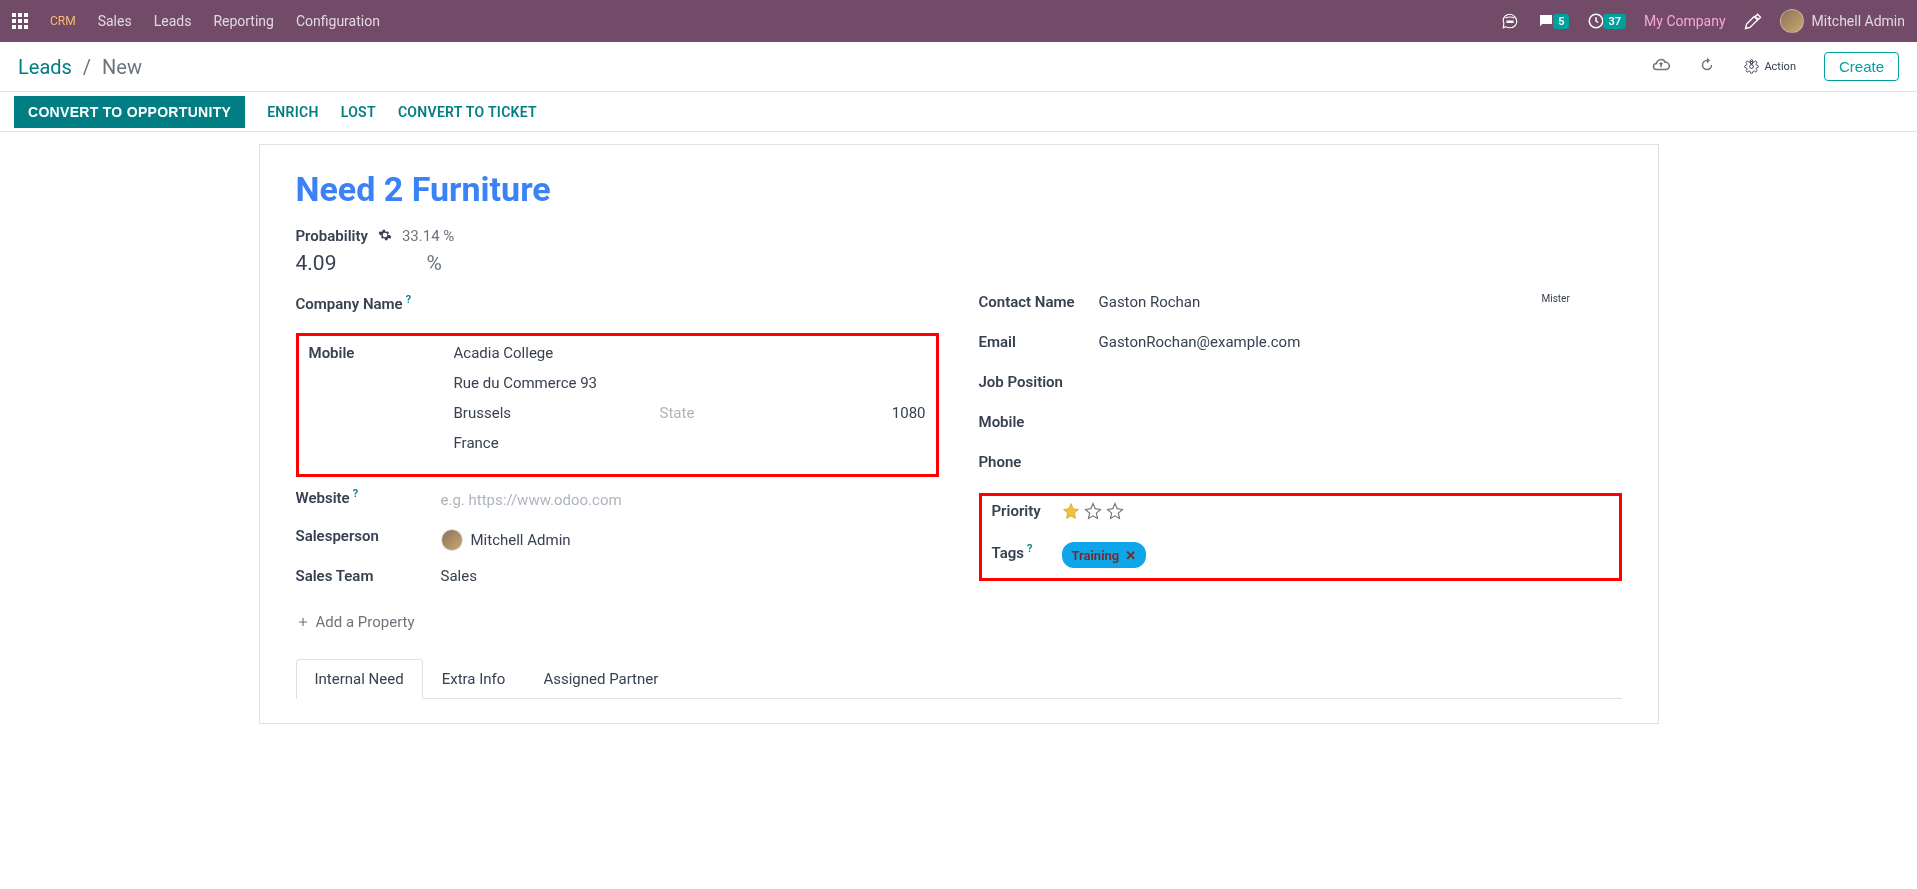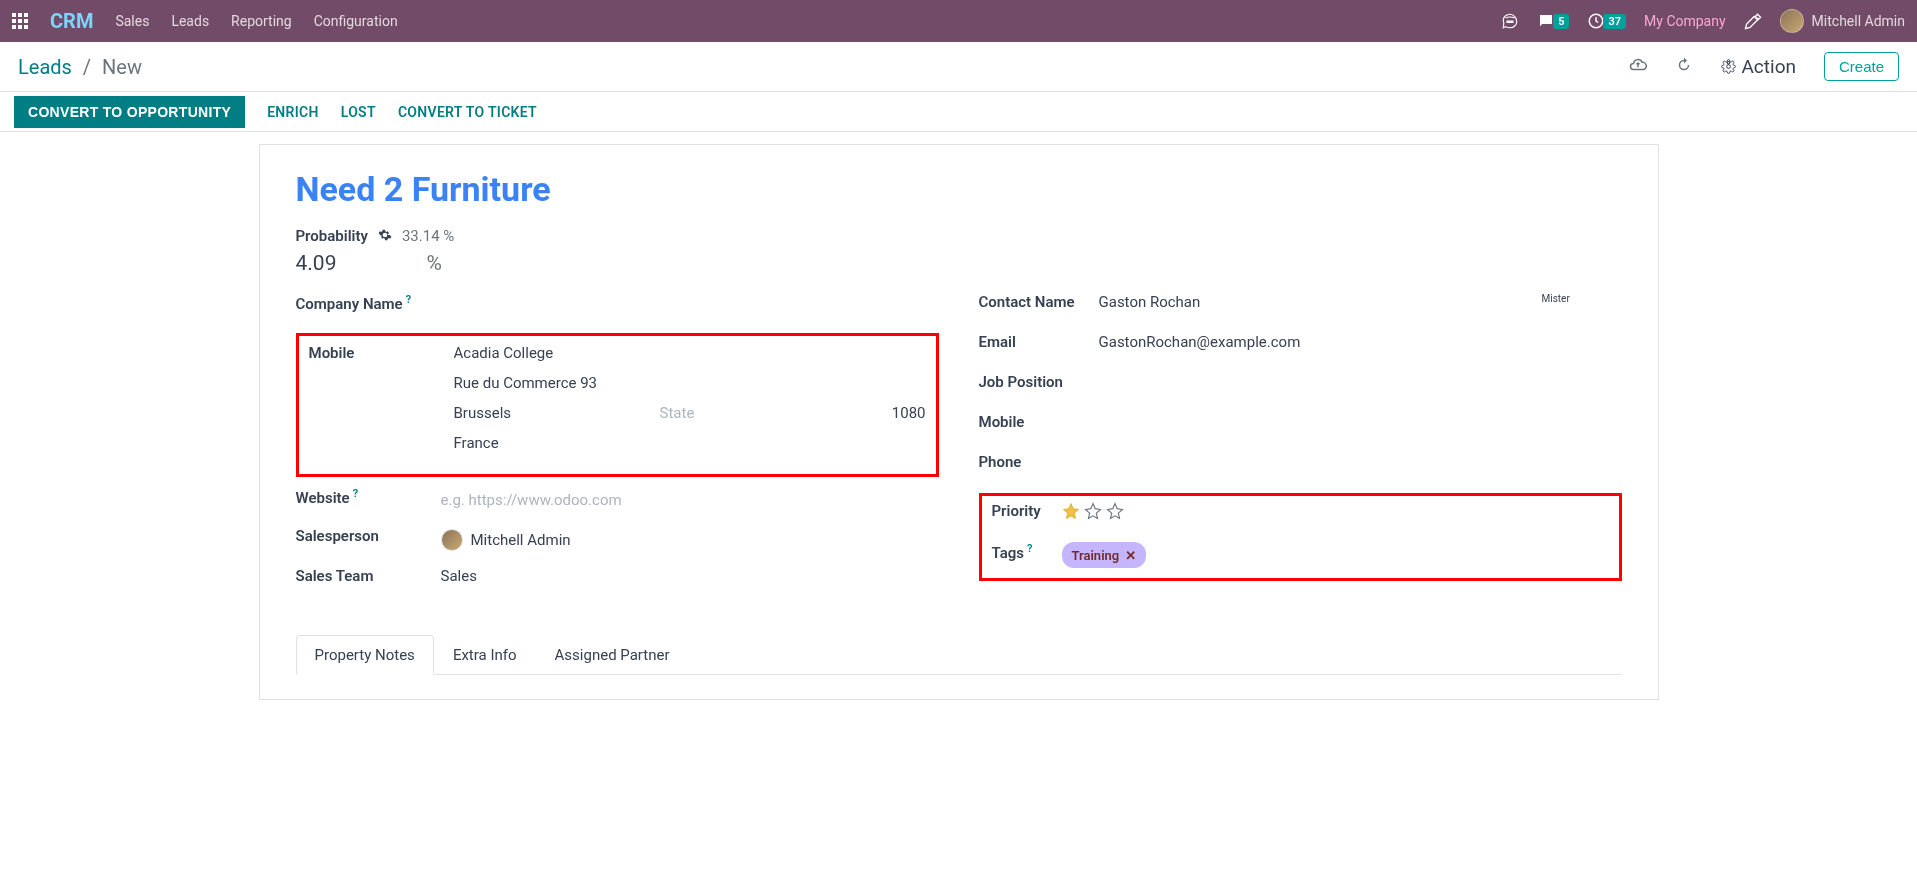--- a/index.html
+++ b/index.html
@@ -1,35 +1,35 @@
 <!DOCTYPE html>
 <html><head>
 <meta charset="utf-8">
 <style>
 * { box-sizing: border-box; margin: 0; padding: 0; }
 body { font-family: -apple-system, BlinkMacSystemFont, "Segoe UI", Roboto, sans-serif; font-size: 14px; color: #374151; background: #fff; }
 .topbar { background: #714B67; color: #fff; height: 42px; display: flex; align-items: center; padding: 0 12px; }
 .topbar-left { display: flex; align-items: center; gap: 22px; }
 .apps-icon { display: grid; grid-template-columns: repeat(3, 4px); grid-template-rows: repeat(3, 4px); gap: 2px; }
 .apps-icon span { background: #fff; width: 4px; height: 4px; }
-.brand { font-size: 20px; font-weight: 700; color: #7dd3fc; }
+.brand { font-size: 12px; font-weight: 400; color: #fdba74; }
 .nav-item { color: #e5d7e0; font-size: 14px; cursor: pointer; }
 .topbar-right { margin-left: auto; display: flex; align-items: center; gap: 18px; }
 .topbar-icon { display: inline-flex; align-items: center; }
 .topbar-icon svg { width: 18px; height: 18px; fill: #fff; }
 .badge { background: #00A09D; color: #fff; font-size: 11px; padding: 1px 5px; border-radius: 3px; font-weight: 600; margin-left: -2px; }
 .avatar { width: 24px; height: 24px; border-radius: 50%; background: linear-gradient(135deg, #8b7355, #c9a876); border: 1px solid rgba(255,255,255,0.3); }
 .breadcrumb-bar { display: flex; align-items: center; padding: 10px 18px; border-bottom: 1px solid #dee2e6; }
 .breadcrumb { font-size: 20px; color: #374151; }
 .breadcrumb-link { color: #017e84; cursor: pointer; }
 .breadcrumb-sep { color: #6c757d; margin: 0 6px; }
 .breadcrumb-current { color: #6c757d; }
 .control-actions { margin-left: auto; display: flex; align-items: center; gap: 28px; }
 .icon-btn svg { width: 18px; height: 18px; fill: #6c757d; }
-.action-btn { display: inline-flex; align-items: center; gap: 5px; color: #374151; cursor: pointer; font-size: 19px; }
+.action-btn { display: inline-flex; align-items: center; gap: 5px; color: #374151; cursor: pointer; font-size: 11px; }
 .action-btn svg { width: 15px; height: 15px; fill: #374151; }
 .create-btn { border: 1px solid #00A09D; color: #00A09D; background: #fff; padding: 5px 14px; border-radius: 4px; font-size: 15px; cursor: pointer; }
 .action-bar { border-bottom: 1px solid #dee2e6; padding: 0 0 0 14px; display: flex; gap: 22px; align-items: center; height: 40px; }
 .action-primary { background: #017e84; color: #fff; padding: 8px 14px; font-weight: 600; font-size: 14px; border: none; cursor: pointer; letter-spacing: 0.3px; }
 .action-secondary { color: #017e84; font-weight: 600; font-size: 14px; cursor: pointer; letter-spacing: 0.3px; }
 .main-scroll { overflow: auto; height: calc(889px - 42px - 56px - 40px); }
 .form-sheet { background: #fff; border: 1px solid #dee2e6; margin: 12px auto 0; max-width: 1400px; padding: 24px 36px; }
 .lead-title { font-size: 34px; color: #3b82f6; margin-bottom: 18px; }
 .prob-row { display: flex; align-items: center; gap: 10px; margin-bottom: 6px; }
 .prob-label { font-weight: 600; font-size: 15px; }
@@ -53,21 +53,21 @@
 .addr-city { flex: 1; }
 .addr-state { flex: 1; }
 .addr-zip { width: 60px; text-align: right; }
 .prio-tag-box { border: 3px solid #ff0000; padding: 6px 10px 10px; }
 .salesperson-val { display: inline-flex; align-items: center; gap: 8px; }
 .sp-avatar { width: 22px; height: 22px; border-radius: 50%; background: linear-gradient(135deg, #8b7355, #c9a876); border: 1px solid #ddd; }
 .stars { display: flex; gap: 4px; }
 .star svg { width: 18px; height: 18px; }
 .star-filled svg { fill: #f0c040; stroke: #d4a520; }
 .star-empty svg { fill: none; stroke: #6c757d; stroke-width: 1.5; }
-.tag-pill { background: #c4b5fd; color: #712b2b; padding: 3px 10px; border-radius: 12px; font-size: 13px; font-weight: 600; display: inline-flex; align-items: center; gap: 6px; }
+.tag-pill { background: #0ea5e9; color: #712b2b; padding: 3px 10px; border-radius: 12px; font-size: 13px; font-weight: 600; display: inline-flex; align-items: center; gap: 6px; }
 .tag-x { cursor: pointer; font-weight: bold; }
 .add-prop { display: flex; align-items: center; gap: 6px; color: #6c757d; cursor: pointer; margin-top: 20px; font-size: 15px; }
 .add-prop svg { width: 14px; height: 14px; fill: #6c757d; }
 .tabs { display: flex; border-bottom: 1px solid #dee2e6; margin-top: 28px; }
 .tab { padding: 10px 18px; border: 1px solid transparent; cursor: pointer; font-size: 15px; color: #374151; margin-bottom: -1px; }
 .tab.active { border: 1px solid #dee2e6; border-bottom-color: #fff; border-radius: 4px 4px 0 0; background: #fff; }
 .contact-title { width: 80px; font-size: 10px; }
 </style>
 </head>
 <body>
@@ -214,20 +214,26 @@
           <span class="sp-avatar"></span>
           <span>Mitchell Admin</span>
         </span>
       </div>
 
       <div class="field-row">
         <span class="field-label">Sales Team</span>
         <span class="field-value">Sales</span>
       </div>
 
+      <div class="add-prop">
+        <svg viewBox="0 0 24 24">
+              <path d="M12 5v14M5 12h14" stroke="#6c757d" stroke-width="2"></path>
+            </svg>
+        <span>Add a Property</span>
+      </div>
     </div>
 
     <div class="col">
       <div class="field-row">
         <span class="field-label" style="width:120px;">Contact Name</span>
         <span class="field-value">Gaston Rochan</span>
         <span class="contact-title">Mister</span>
       </div>
       <div class="field-row">
         <span class="field-label" style="width:120px;">Email</span>
@@ -266,18 +272,18 @@
           <span class="tag-pill">
             <span>Training</span>
             <span class="tag-x">✕</span>
           </span>
         </div>
       </div>
     </div>
   </div>
 
   <div class="tabs">
-    <div class="tab active">Property Notes</div>
+    <div class="tab active">Internal Need</div>
     <div class="tab">Extra Info</div>
     <div class="tab">Assigned Partner</div>
   </div>
 </div>
 </div>
 
 </body></html>

